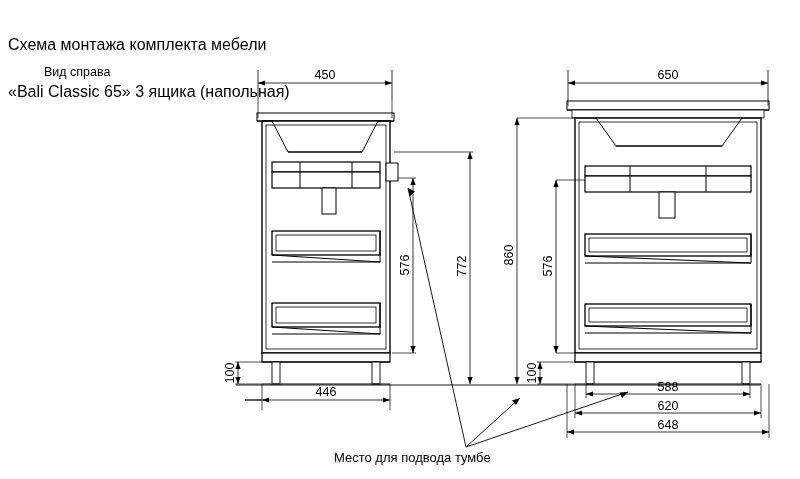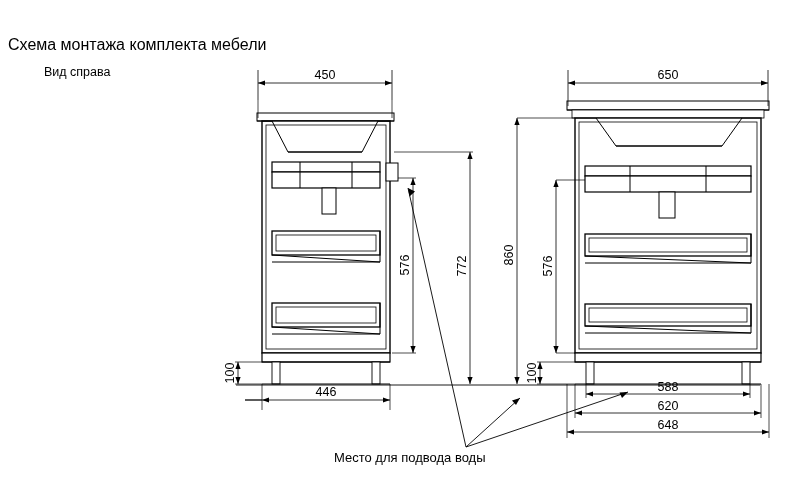--- a/index.html
+++ b/index.html
@@ -44,25 +44,26 @@
     fill: #000000;
   }
 </style>
 </head>
 <body>
 
 <div id="root">
 
   <div class="title-block">
     <div>Схема монтажа комплекта мебели</div>
+    <div>«Bali Classic 65» 3 ящика (напольная)</div>
   </div>
 
   <div class="view-label">Вид справа</div>
 
-  <div class="bottom-label">Место для подвода воды</div>
+  <div class="bottom-label">Место для подвода тумбе</div>
 
   <svg class="diagram" viewBox="0 0 800 479">
 
     <g stroke="#000" fill="none" stroke-width="1">
 
       <g>
         <line x1="258" y1="70" x2="258" y2="100" stroke-width="0.8"></line>
         <line x1="392" y1="70" x2="392" y2="100" stroke-width="0.8"></line>
         <line x1="258" y1="83" x2="392" y2="83" stroke-width="0.8"></line>
         <path d="M258 83 l7 -2.6 v5.2 z" fill="#000" stroke="none"></path>

